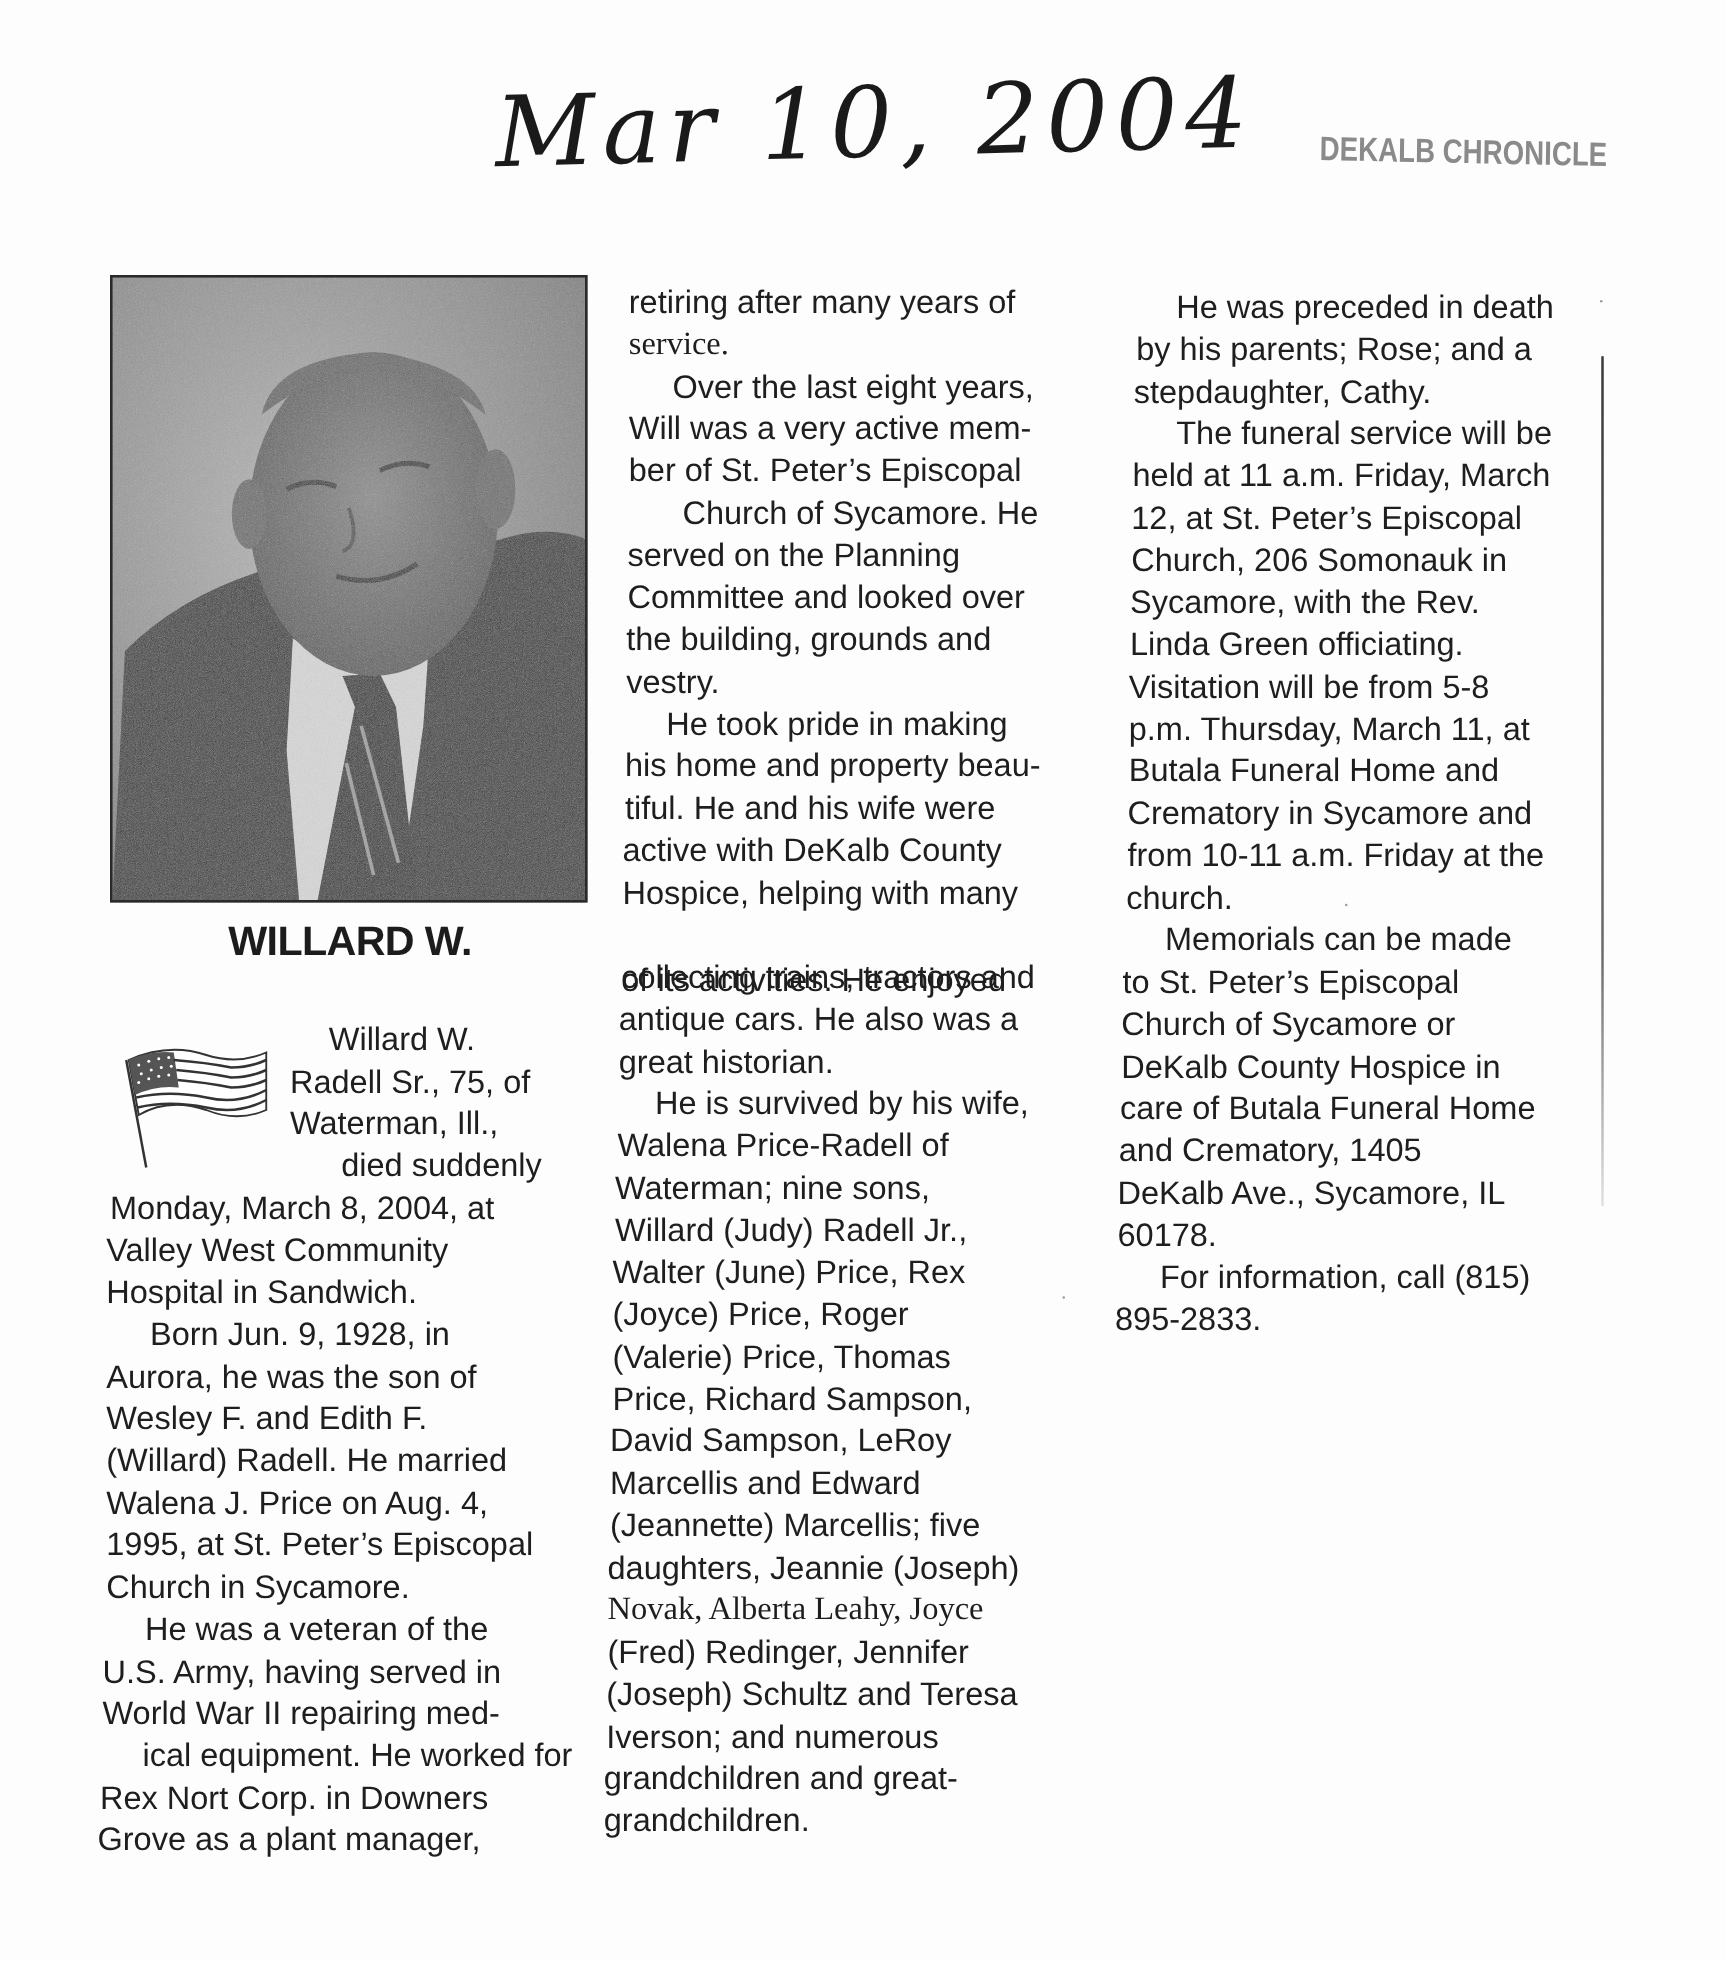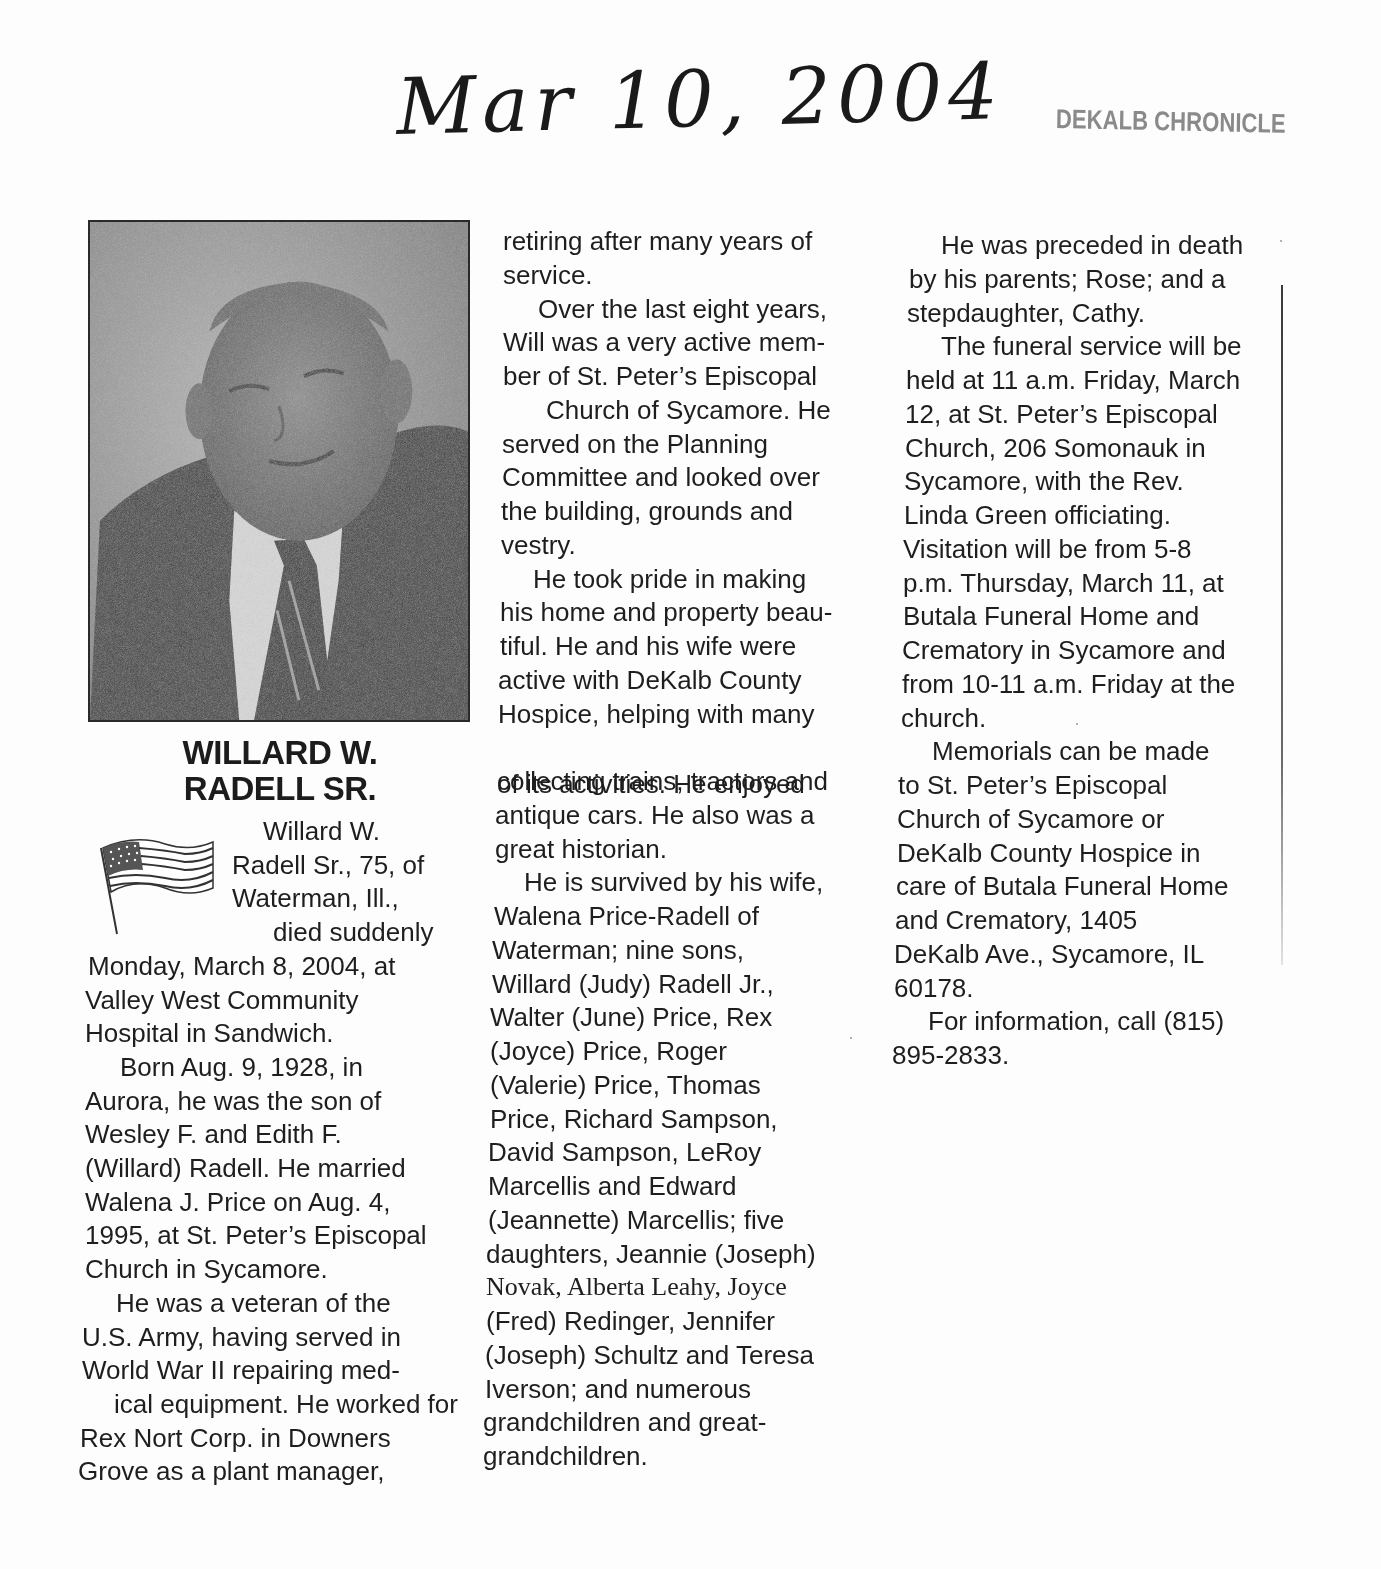--- a/index.html
+++ b/index.html
@@ -88,21 +88,20 @@
 
         <path d="M140 170 Q160 160 180 168" stroke="#3c3c3c" stroke-width="4" fill="none"></path>
         <path d="M215 155 Q235 145 255 152" stroke="#3c3c3c" stroke-width="4" fill="none"></path>
         <path d="M180 240 Q215 250 245 230" stroke="#3c3c3c" stroke-width="4" fill="none"></path>
         <path d="M190 185 Q200 215 185 220" stroke="#555" stroke-width="3" fill="none"></path>
       </g>
     </svg>
   </div>
 
   <div class="name" style="top:735px;">WILLARD W.</div>
-  <div class="name" style="top:771px;">RADELL SR.</div>
 
   <svg class="flag" viewBox="0 0 120 110">
     <line x1="6" y1="22" x2="22" y2="108" stroke="#333" stroke-width="2"></line>
     <path d="M8 22 Q40 8 70 18 Q95 26 118 16 L118 62 Q95 72 70 62 Q40 52 16 66 Z" fill="#fff" stroke="#333" stroke-width="1.5"></path>
     <path d="M8 22 Q26 14 44 16 L48 44 Q30 42 13 50 Z" fill="#555"></path>
     <g stroke="#333" stroke-width="2" fill="none">
       <path d="M44 22 Q70 24 90 28 Q105 28 118 22"></path>
       <path d="M46 30 Q70 32 90 36 Q105 36 118 30"></path>
       <path d="M47 38 Q70 40 90 44 Q105 44 118 38"></path>
       <path d="M14 52 Q40 46 70 52 Q95 58 118 46"></path>
@@ -125,37 +124,37 @@
   </svg>
 
   <div id="col0">
       <div class="line" style="left: 263px; top: 816px;">Willard W.</div>
       <div class="line" style="left: 232px; top: 850px;">Radell Sr., 75, of</div>
       <div class="line" style="left: 232px; top: 883px;">Waterman, Ill.,</div>
       <div class="line" style="left: 229px; top: 917px; margin-left: 44px;">died suddenly</div>
       <div class="line" style="left: 88px; top: 951px;">Monday, March 8, 2004, at</div>
       <div class="line" style="left: 85px; top: 985px;">Valley West Community</div>
       <div class="line" style="left: 85px; top: 1018px;">Hospital in Sandwich.</div>
-      <div class="line" style="left: 120px; top: 1052px;">Born Aug. 9, 1928, in</div>
+      <div class="line" style="left: 120px; top: 1052px;">Born Jun. 9, 1928, in</div>
       <div class="line" style="left: 85px; top: 1086px;">Aurora, he was the son of</div>
       <div class="line" style="left: 85px; top: 1119px;">Wesley F. and Edith F.</div>
       <div class="line" style="left: 85px; top: 1153px;">(Willard) Radell. He married</div>
       <div class="line" style="left: 85px; top: 1187px;">Walena J. Price on Aug. 4,</div>
       <div class="line" style="left: 85px; top: 1220px;">1995, at St. Peter’s Episcopal</div>
       <div class="line" style="left: 85px; top: 1254px;">Church in Sycamore.</div>
       <div class="line" style="left: 116px; top: 1288px;">He was a veteran of the</div>
       <div class="line" style="left: 82px; top: 1322px;">U.S. Army, having served in</div>
       <div class="line" style="left: 82px; top: 1355px;">World War II repairing med-</div>
       <div class="line" style="left: 82px; top: 1389px; margin-left: 32px;">ical equipment. He worked for</div>
       <div class="line" style="left: 80px; top: 1423px;">Rex Nort Corp. in Downers</div>
       <div class="line" style="left: 78px; top: 1456px;">Grove as a plant manager,</div>
     </div>
   <div id="col1">
       <div class="line" style="left: 503px; top: 226px;">retiring after many years of</div>
-      <div class="line" style="left: 503px; top: 260px;">service.</div>
+      <div class="line" style="left: 503px; top: 260px; font-family: Liberation Serif, serif;">service.</div>
       <div class="line" style="left: 538px; top: 294px;">Over the last eight years,</div>
       <div class="line" style="left: 503px; top: 327px;">Will was a very active mem-</div>
       <div class="line" style="left: 503px; top: 361px;">ber of St. Peter’s Episcopal</div>
       <div class="line" style="left: 502px; top: 395px; margin-left: 44px;">Church of Sycamore. He</div>
       <div class="line" style="left: 502px; top: 429px;">served on the Planning</div>
       <div class="line" style="left: 502px; top: 462px; text-align: center;">Committee and looked over</div>
       <div class="line" style="left: 501px; top: 496px;">the building, grounds and</div>
       <div class="line" style="left: 501px; top: 530px;">vestry.</div>
       <div class="line" style="left: 533px; top: 564px;">He took pride in making</div>
       <div class="line" style="left: 500px; top: 597px;">his home and property beau-</div>

